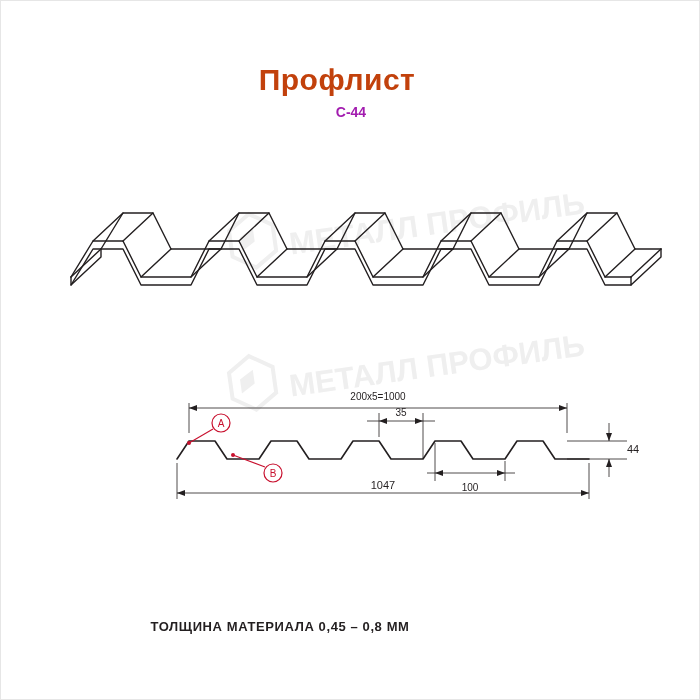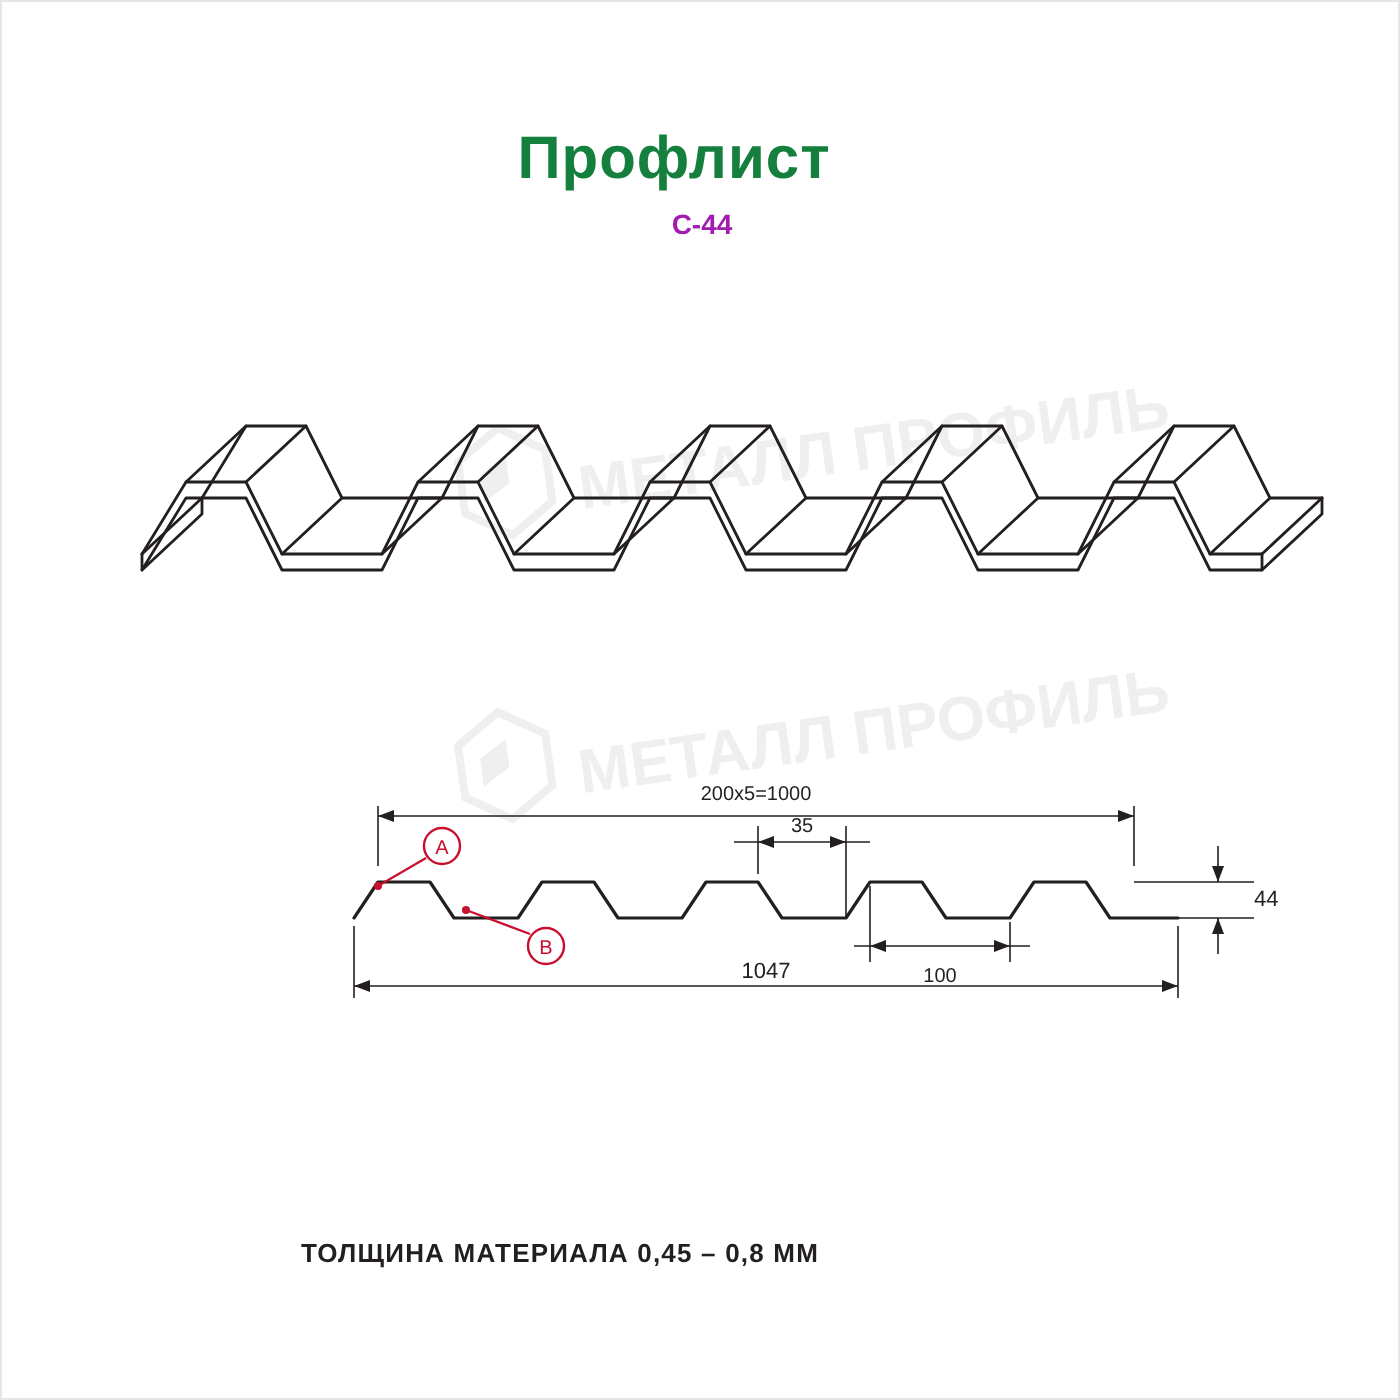--- a/index.html
+++ b/index.html
@@ -25,21 +25,21 @@
   }
   .title {
     position: absolute;
     top: 62px;
     left: 0;
     width: 672px;
     text-align: center;
     font-size: 30px;
     font-weight: bold;
     letter-spacing: 0.5px;
-    color: #15803d;
+    color: #c2410c;
   }
   .subtitle {
     position: absolute;
     top: 103px;
     left: 0;
     width: 700px;
     text-align: center;
     font-size: 14px;
     font-weight: bold;
     color: #a21caf;

